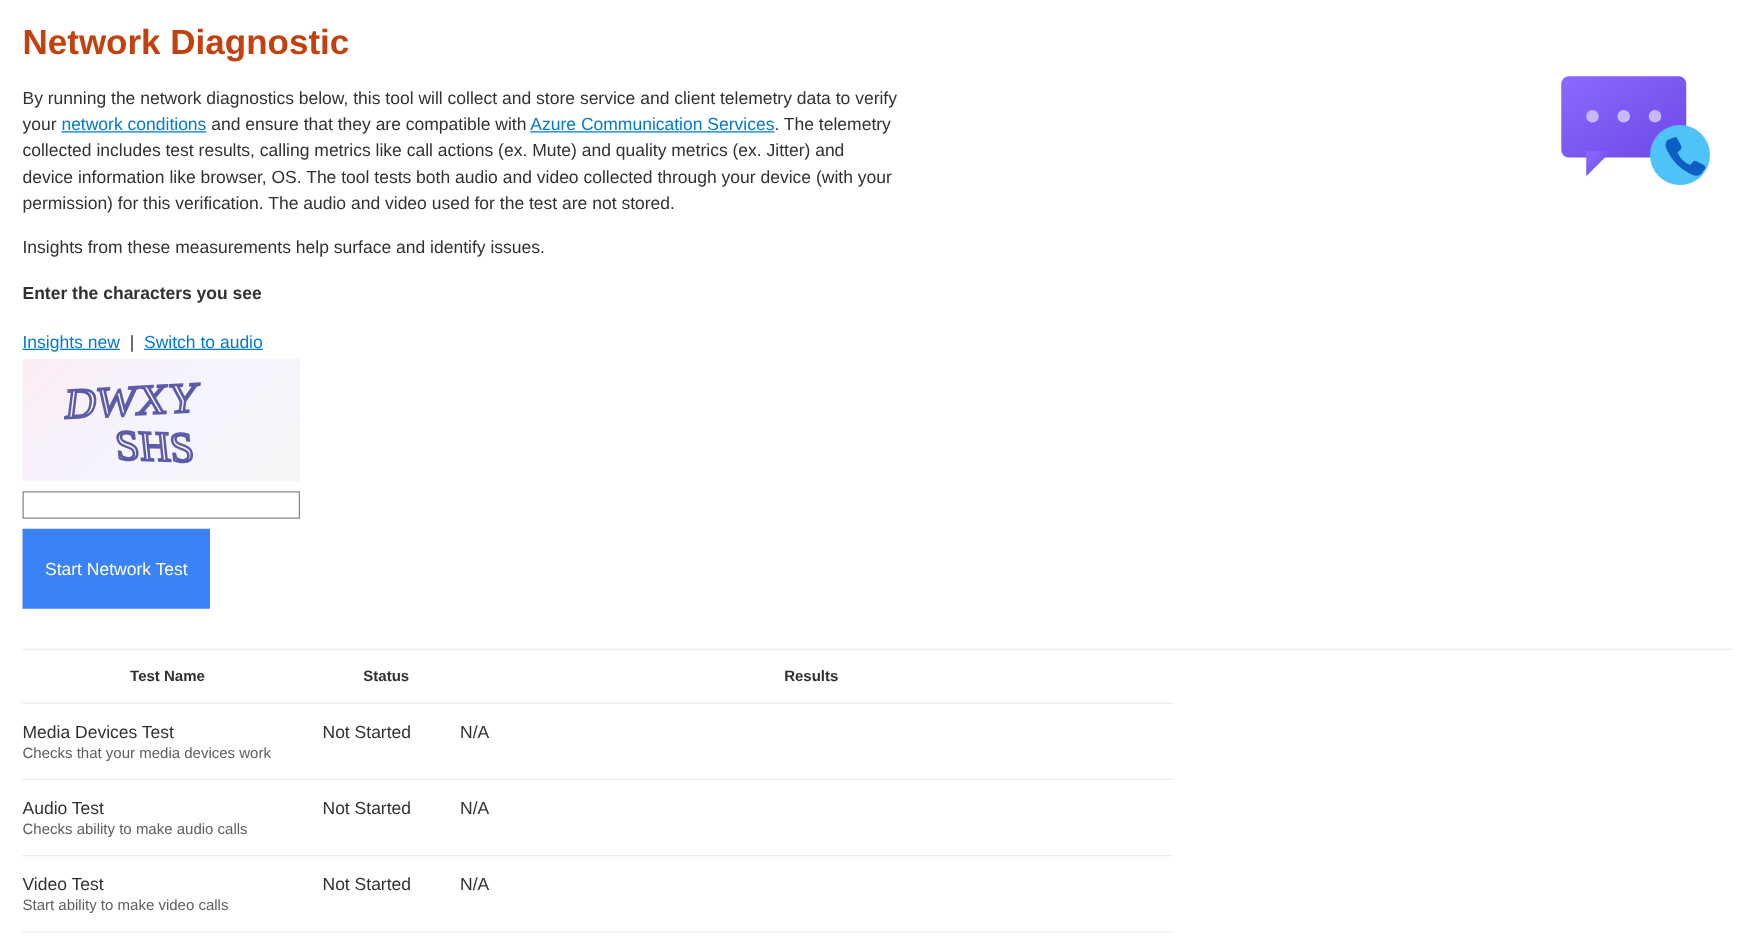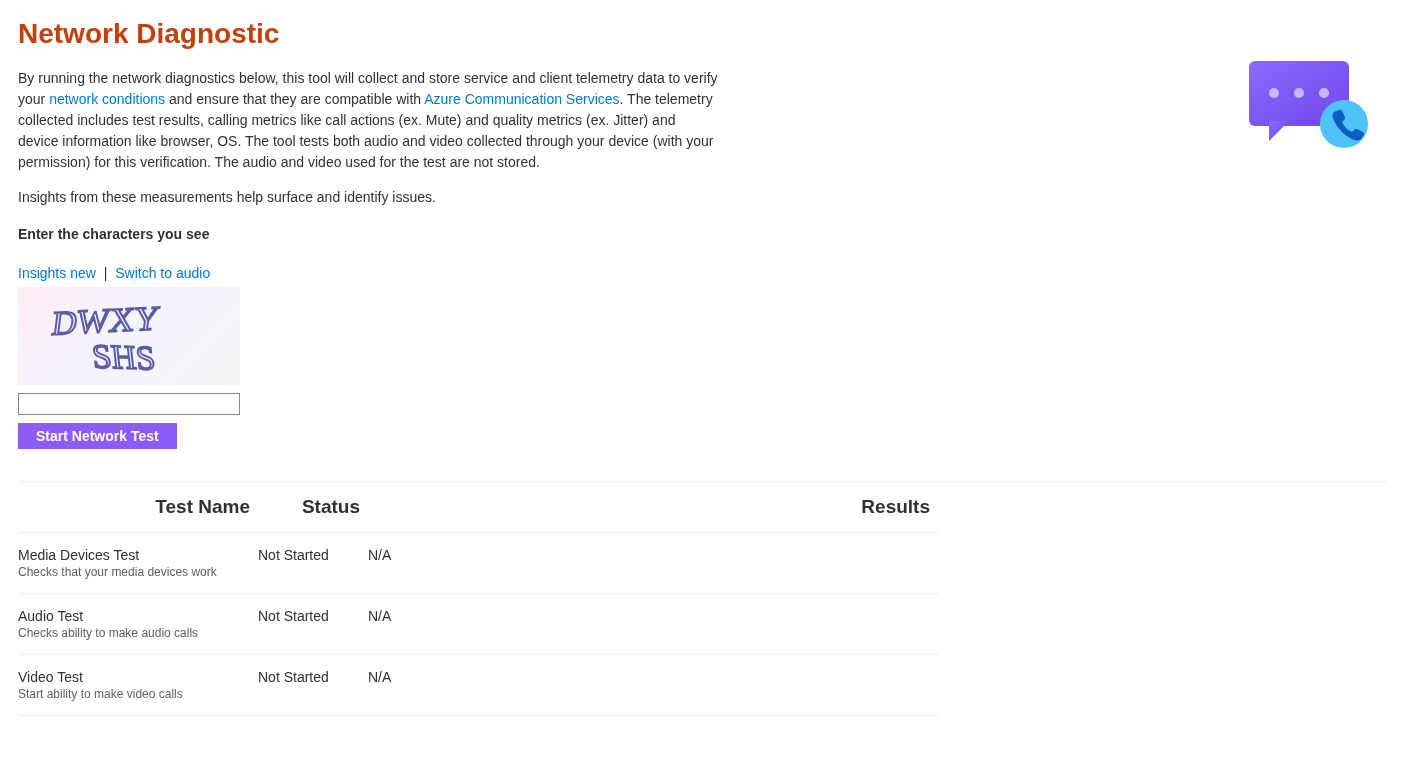--- a/index.html
+++ b/index.html
@@ -27,20 +27,21 @@
       font-weight: 600;
       margin-bottom: 18px;
       color: #c2410c;
     }
     .intro {
       line-height: 1.5;
       margin-bottom: 14px;
     }
     .intro a, .captcha-link {
       color: #0078d4;
+      text-decoration: underline;
       cursor: pointer;
     }
     .insights {
       line-height: 1.5;
       margin-bottom: 18px;
     }
     .captcha-section {
       margin-bottom: 14px;
     }
     .captcha-label {
@@ -71,45 +72,45 @@
     .captcha-input {
       width: 222px;
       height: 22px;
       border: 1px solid #8a8886;
       padding: 2px 6px;
       font-size: 14px;
       margin-bottom: 8px;
       display: block;
     }
     .start-btn {
-      background: #8b5cf6;
+      background: #3b82f6;
       color: #ffffff;
       border: none;
-      padding: 5px 18px;
-      font-size: 14px;
-      font-weight: 700;
+      padding: 24px 18px;
+      font-size: 14px;
+      font-weight: 400;
       cursor: pointer;
       font-family: inherit;
     }
     .divider-line {
       border: none;
       border-top: 1px solid #edebe9;
       margin: 18px 0 0 0;
     }
     .tests-table {
       width: 920px;
       border-collapse: collapse;
       margin-top: 0;
     }
     .tests-table th {
-      text-align: right;
+      text-align: center;
       font-weight: 600;
       padding: 14px 8px 14px 0;
       border-bottom: 1px solid #edebe9;
-      font-size: 19px;
+      font-size: 12px;
     }
     .tests-table th.col-name { width: 240px; }
     .tests-table th.col-status { width: 110px; }
     .tests-table th.col-results { width: auto; }
     .tests-table td {
       padding: 14px 8px 14px 0;
       border-bottom: 1px solid #edebe9;
       vertical-align: top;
       font-size: 14px;
     }

